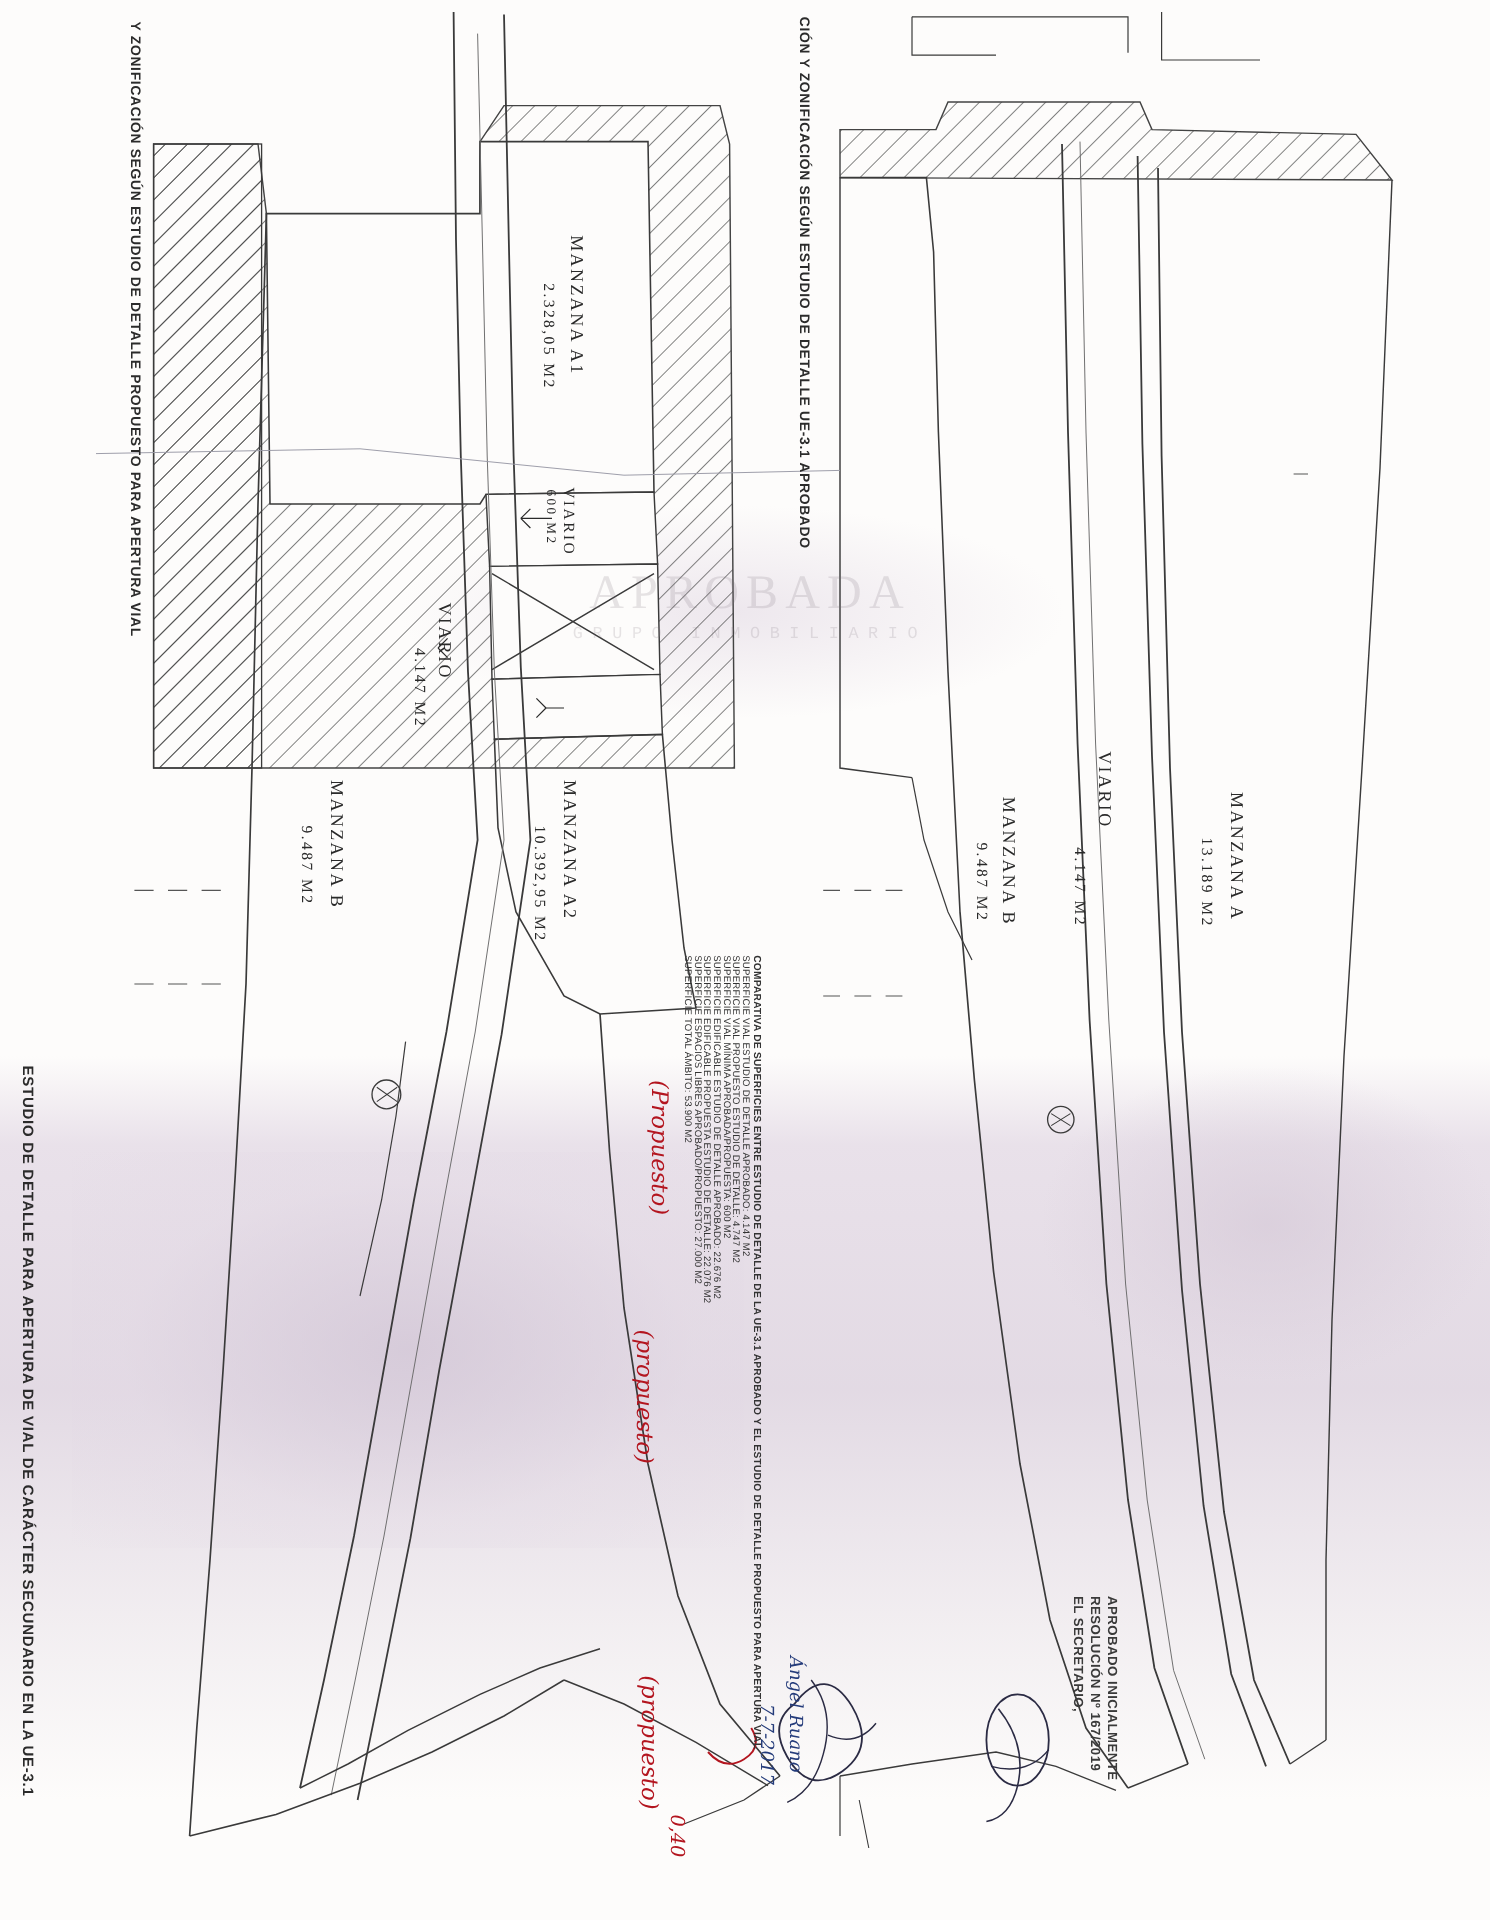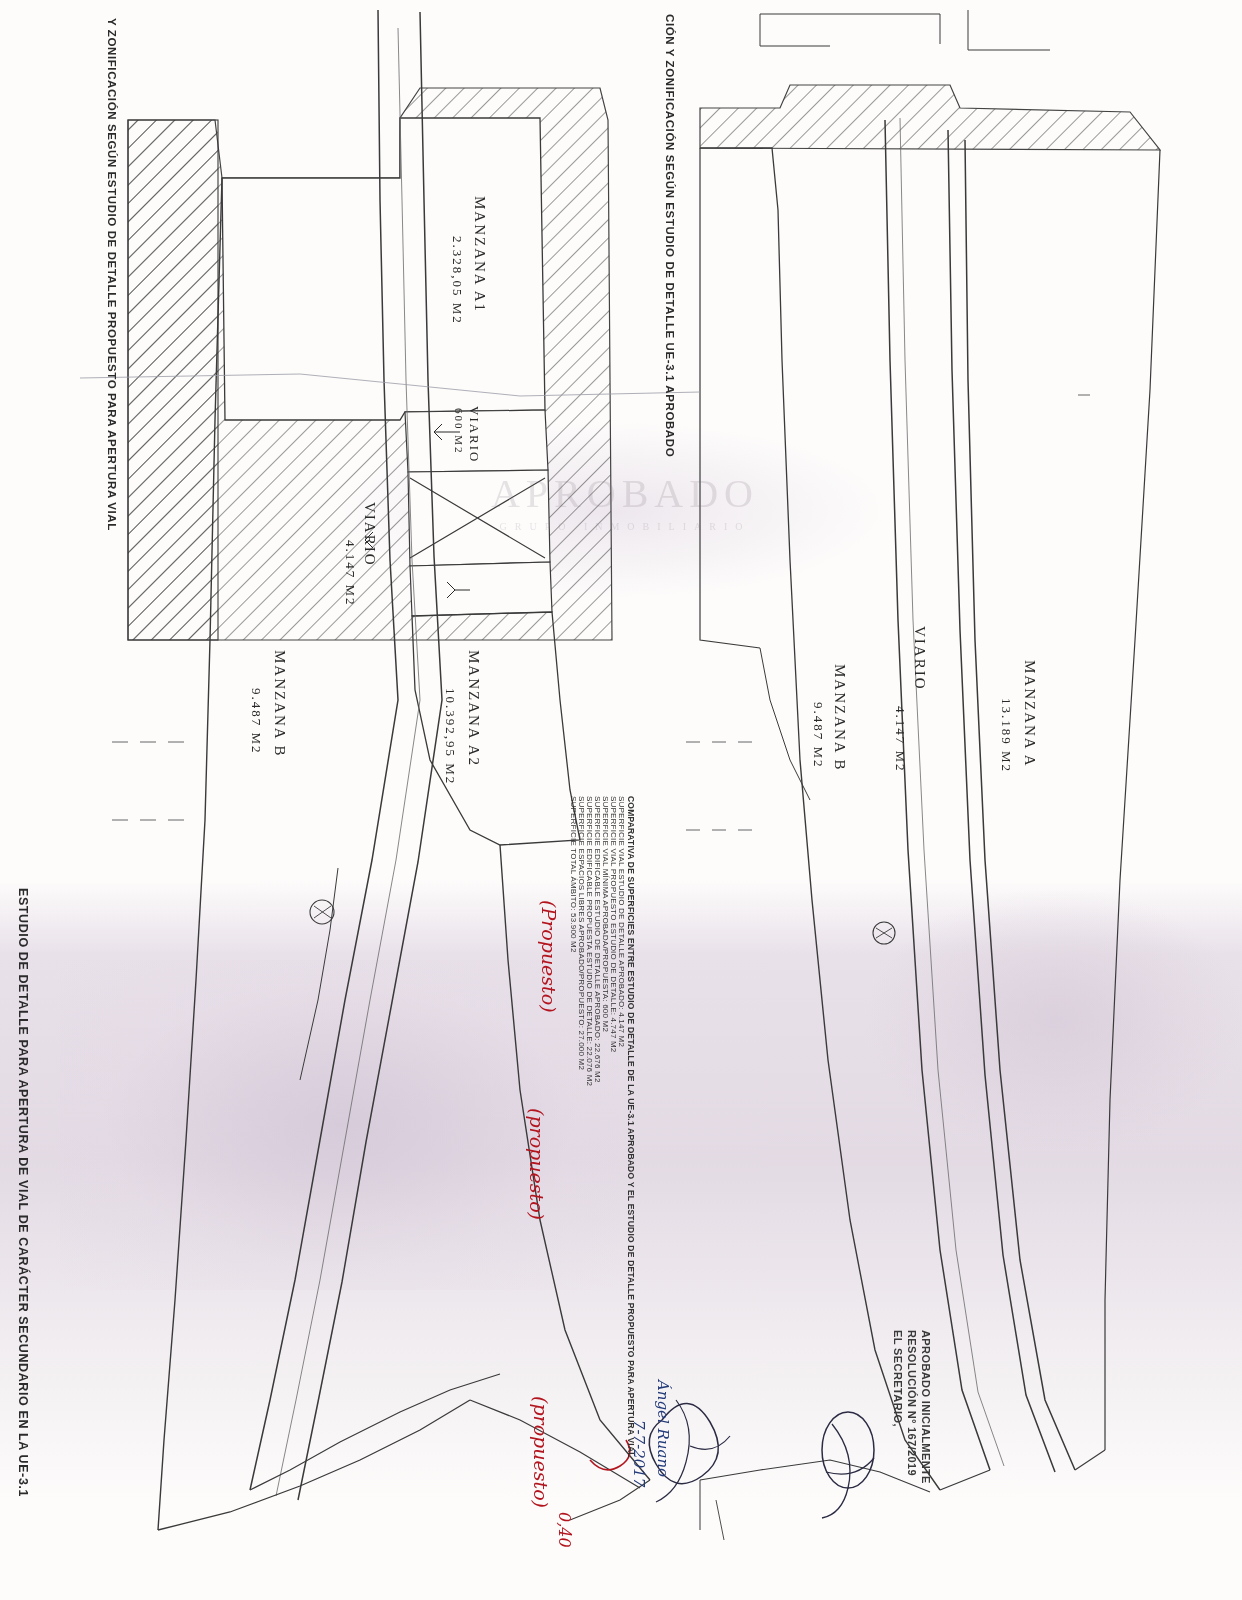--- a/index.html
+++ b/index.html
@@ -110,22 +110,22 @@
     text-align: center;
     color: rgba(120,110,120,0.18);
     pointer-events: none;
   }
   #watermark .wm-main {
     font-family: "Liberation Serif", serif;
     font-size: 40px;
     letter-spacing: 6px;
   }
   #watermark .wm-sub {
-    font-family: Liberation Serif, serif;
-    font-size: 10px;
+    font-family: Liberation Mono, monospace;
+    font-size: 14px;
     letter-spacing: 8px;
     margin-top: 4px;
   }
 </style>
 </head>
 <body>
 
 <div id="sheet">
 
   <div class="blotch" id="blotch-lower"></div>
@@ -210,21 +210,21 @@
 
     <path d="M 662 1420 q 26 -34 48 2 q 20 34 -8 54 q -28 20 -46 -12 q -16 -28 6 -44" fill="none" stroke="#2b2b44" stroke-width="1.5"></path>
     <path d="M 676 1400 q 20 26 10 62 q -8 30 -30 40" fill="none" stroke="#2b2b44" stroke-width="1.2"></path>
     <path d="M 690 1446 q 24 10 40 -10" fill="none" stroke="#2b2b44" stroke-width="1.2"></path>
     <ellipse cx="848" cy="1450" rx="26" ry="38" fill="none" stroke="#2b2b44" stroke-width="1.5"></ellipse>
     <path d="M 832 1424 q 24 30 16 64 q -6 26 -26 30" fill="none" stroke="#2b2b44" stroke-width="1.3"></path>
     <path d="M 826 1472 q 30 8 48 -14" fill="none" stroke="#2b2b44" stroke-width="1.2"></path>
   </svg>
 
   <div id="watermark">
-    <div class="wm-main">APROBADO</div>
+    <div class="wm-main">APROBADA</div>
     <div class="wm-sub">GRUPO INMOBILIARIO</div>
   </div>
 
   <div class="vlabel title-strip" style="left:118px; top:18px;">Y ZONIFICACIÓN SEGÚN ESTUDIO DE DETALLE PROPUESTO PARA APERTURA VIAL</div>
 
   <div class="vlabel title-strip" style="left:676px; top:14px;">CIÓN Y ZONIFICACIÓN SEGÚN ESTUDIO DE DETALLE UE-3.1 APROBADO</div>
 
   <div class="vlabel title-strip" style="left:30px; top:888px; font-size:12.5px;">ESTUDIO DE DETALLE PARA APERTURA DE VIAL DE CARÁCTER SECUNDARIO EN LA UE-3.1</div>
 
   <div class="vlabel serif manzana-name" style="left:488px; top:196px;">MANZANA A1</div>

